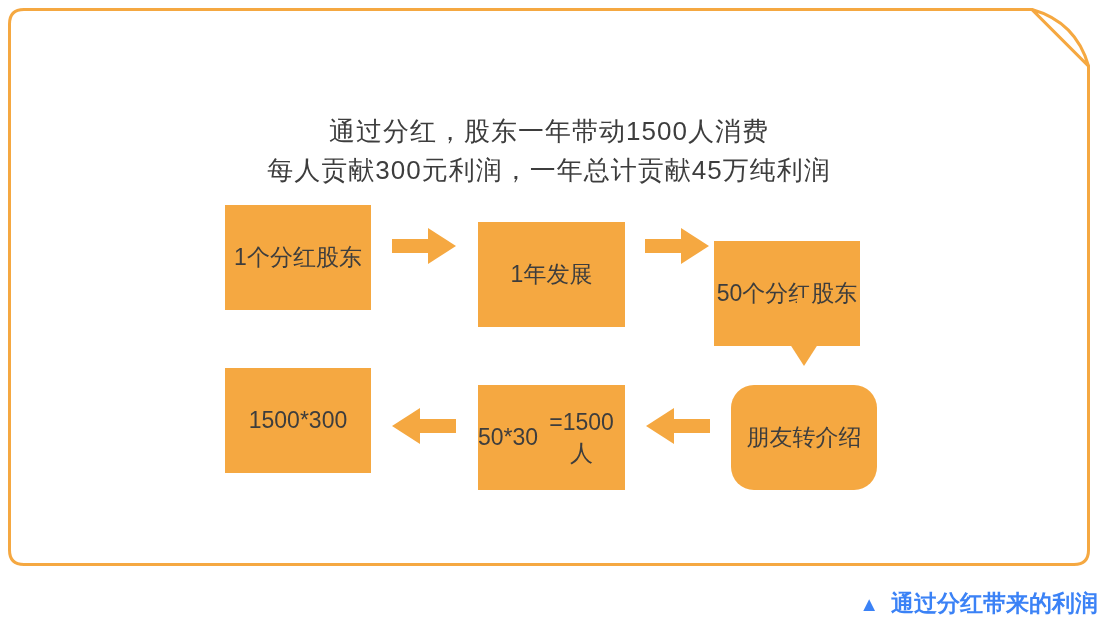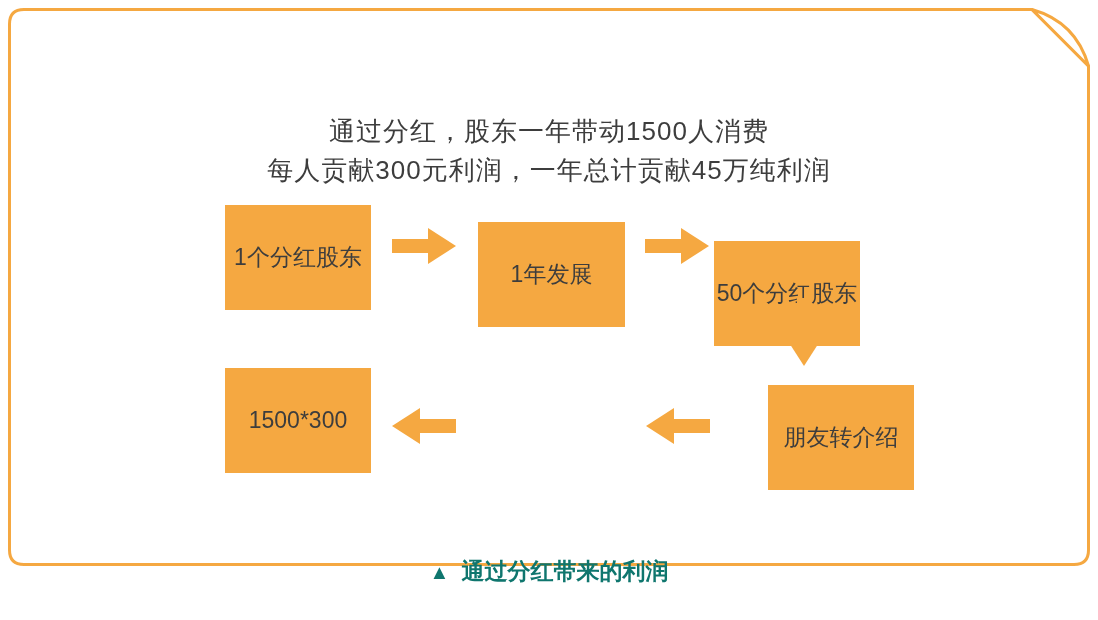--- a/index.html
+++ b/index.html
@@ -74,25 +74,25 @@
   .arr-down .head {
     left: 0; top: 40px;
     border-left: 18px solid transparent;
     border-right: 18px solid transparent;
     border-top: 28px solid #F5A841;
   }
 
   .caption {
     position: absolute;
     left: 0; right: 0;
-    top: 556px;
-    text-align: center;
+    top: 588px;
+    text-align: right;
     font-size: 23px;
     font-weight: bold;
-    color: #0f766e;
+    color: #3b82f6;
   }
   .caption .marker { margin-right: 12px; font-size: 20px; }
 </style>
 </head>
 <body>
 
 <div id="screen">
 
   <div class="card">
 
@@ -111,23 +111,27 @@
       <div>分红股东</div>
     </div>
     <div class="box" style="left:470px; top:214px; width:147px;">
       <div>1年发展</div>
     </div>
     <div class="box" style="left:706px; top:197px; width:146px;margin-top:36px;">
       <div>50个</div>
       <div>分红股东</div>
     </div>
 
-    <div class="box" style="left:760px; top:377px; width:146px;">
+    <div class="box" style="left:723px; top:377px; width:146px;border-radius:23px;">
       <div>朋友</div>
       <div>转介绍</div>
+    </div>
+    <div class="box" style="left:470px; top:377px; width:147px;">
+      <div>50*30</div>
+      <div>=1500人</div>
     </div>
     <div class="box" style="left:217px; top:360px; width:146px;">
       <div>1500*300</div>
     </div>
 
     <div class="arr arr-right" style="left:384px; top:220px;">
       <span class="bar"></span>
       <span class="head"></span>
     </div>
     <div class="arr arr-right" style="left:637px; top:220px;">

